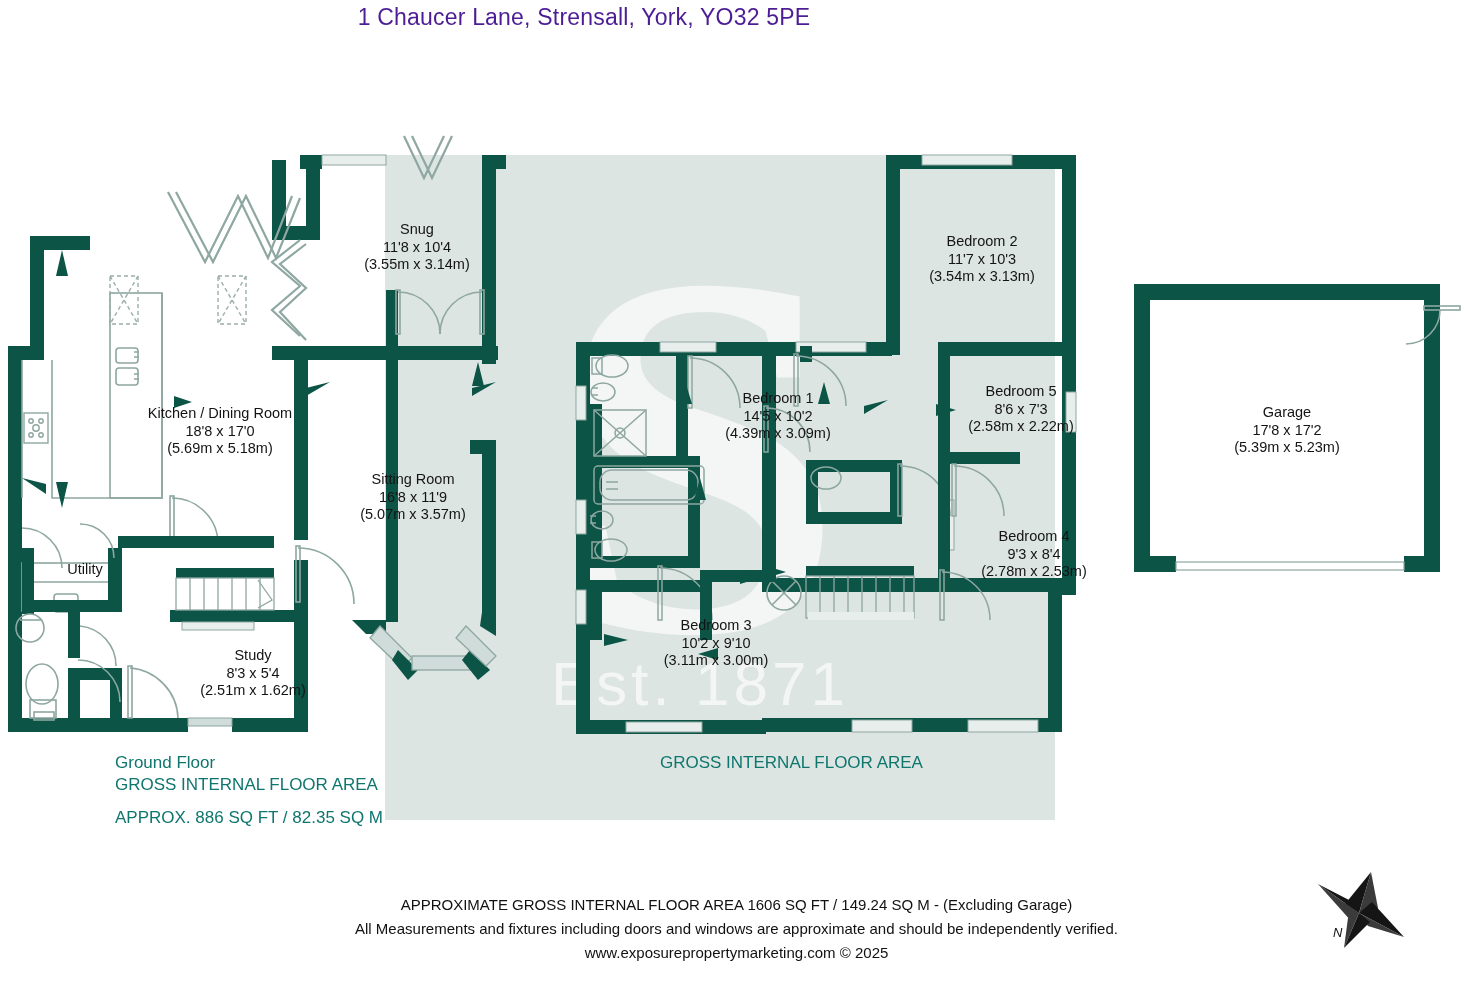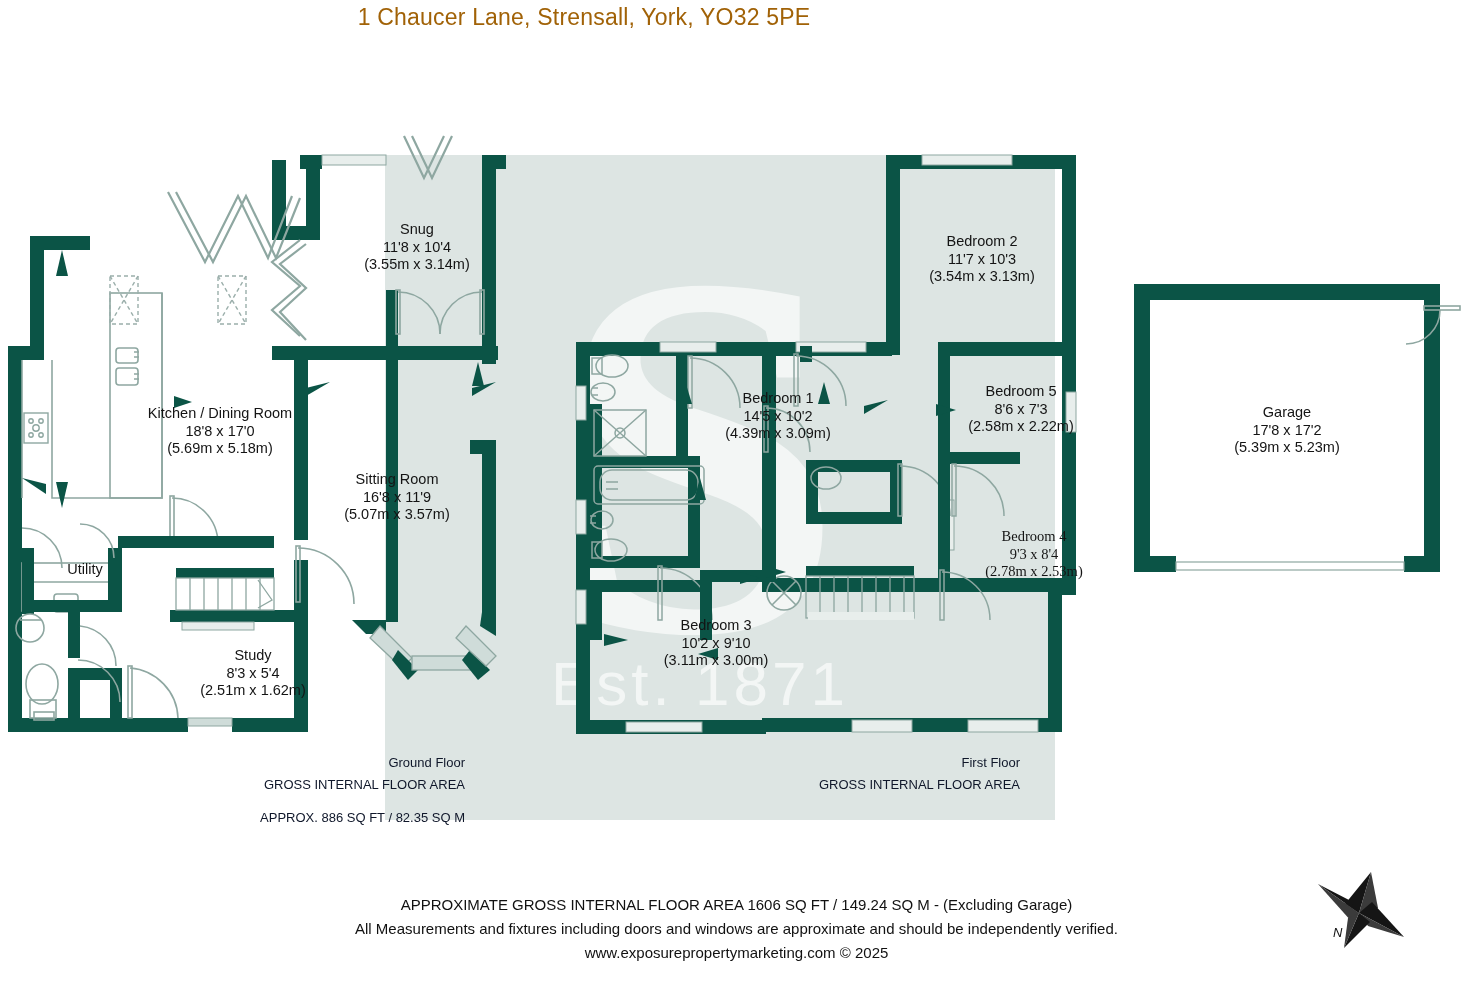--- a/index.html
+++ b/index.html
@@ -4,32 +4,32 @@
 <style>
   html,body{margin:0;padding:0;background:#ffffff;}
   body{
     width:1473px;height:984px;position:relative;overflow:hidden;
     font-family:"Liberation Sans","DejaVu Sans",sans-serif;
     color:#1a1a1a;
   }
   #plan{position:absolute;left:0;top:0;width:1473px;height:984px;}
   .title{
     position:absolute;left:0;top:4px;width:1168px;text-align:center;
-    font-size:23px;letter-spacing:.2px;color:#a16207;
+    font-size:23px;letter-spacing:.2px;color:#4c1d95;
   }
   .roomlabel{
     position:absolute;text-align:center;font-size:14.5px;line-height:17.5px;
     color:#141414;white-space:nowrap;
   }
   .roomlabel .nm{display:block;}
   .roomlabel .ft{display:block;}
   .roomlabel .mt{display:block;}
   .floorcap{
-    position:absolute;text-align:right;font-size:13px;line-height:22px;
-    color:#0f172a;white-space:nowrap;
+    position:absolute;text-align:left;font-size:17px;line-height:22px;
+    color:#0f766e;white-space:nowrap;
   }
   .floorcap .cap1{display:block;}
   .floorcap .cap2{display:block;}
   .floorcap .cap3{display:block;margin-top:11px;}
   .footer{
     position:absolute;left:0;top:893px;width:1473px;text-align:center;
     font-size:15px;line-height:24px;color:#111;
   }
   .footer span{display:block;}
   .compass-n{
@@ -373,21 +373,21 @@
   <span class="ft">18'8 x 17'0</span>
   <span class="mt">(5.69m x 5.18m)</span>
 </div>
 
 <div class="roomlabel" style="left:312px;top:221px;width:210px;">
   <span class="nm">Snug</span>
   <span class="ft">11'8 x 10'4</span>
   <span class="mt">(3.55m x 3.14m)</span>
 </div>
 
-<div class="roomlabel" style="left:292px;top:471px;width:210px;">
+<div class="roomlabel" style="left:308px;top:471px;width:210px;">
   <span class="nm">Sitting Room</span>
   <span class="ft">16'8 x 11'9</span>
   <span class="mt">(5.07m x 3.57m)</span>
 </div>
 
 <div class="roomlabel" style="left:150px;top:647px;width:206px;">
   <span class="nm">Study</span>
   <span class="ft">8'3 x 5'4</span>
   <span class="mt">(2.51m x 1.62m)</span>
 </div>
@@ -407,21 +407,21 @@
   <span class="ft">11'7 x 10'3</span>
   <span class="mt">(3.54m x 3.13m)</span>
 </div>
 
 <div class="roomlabel" style="left:616px;top:617px;width:200px;">
   <span class="nm">Bedroom 3</span>
   <span class="ft">10'2 x 9'10</span>
   <span class="mt">(3.11m x 3.00m)</span>
 </div>
 
-<div class="roomlabel" style="left:934px;top:528px;width:200px;font-family:Liberation Serif, serif;">
+<div class="roomlabel" style="left:934px;top:528px;width:200px;">
   <span class="nm">Bedroom 4</span>
   <span class="ft">9'3 x 8'4</span>
   <span class="mt">(2.78m x 2.53m)</span>
 </div>
 
 <div class="roomlabel" style="left:921px;top:383px;width:200px;">
   <span class="nm">Bedroom 5</span>
   <span class="ft">8'6 x 7'3</span>
   <span class="mt">(2.58m x 2.22m)</span>
 </div>
@@ -432,21 +432,20 @@
   <span class="mt">(5.39m x 5.23m)</span>
 </div>
 
 <div class="floorcap" style="left:115px;top:752px;width:350px;">
   <span class="cap1">Ground Floor</span>
   <span class="cap2">GROSS INTERNAL FLOOR AREA</span>
   <span class="cap3">APPROX. 886 SQ FT / 82.35 SQ M</span>
 </div>
 
 <div class="floorcap" style="left:660px;top:752px;width:360px;">
-  <span class="cap1">First Floor</span>
   <span class="cap2">GROSS INTERNAL FLOOR AREA</span>
 </div>
 
 <div class="footer">
   <span>APPROXIMATE GROSS INTERNAL FLOOR AREA 1606 SQ FT / 149.24 SQ M - (Excluding Garage)</span>
   <span>All Measurements and fixtures including doors and windows are approximate and should be independently verified.</span>
   <span>www.exposurepropertymarketing.com © 2025</span>
 </div>
 
 <div class="compass-n">N</div>

